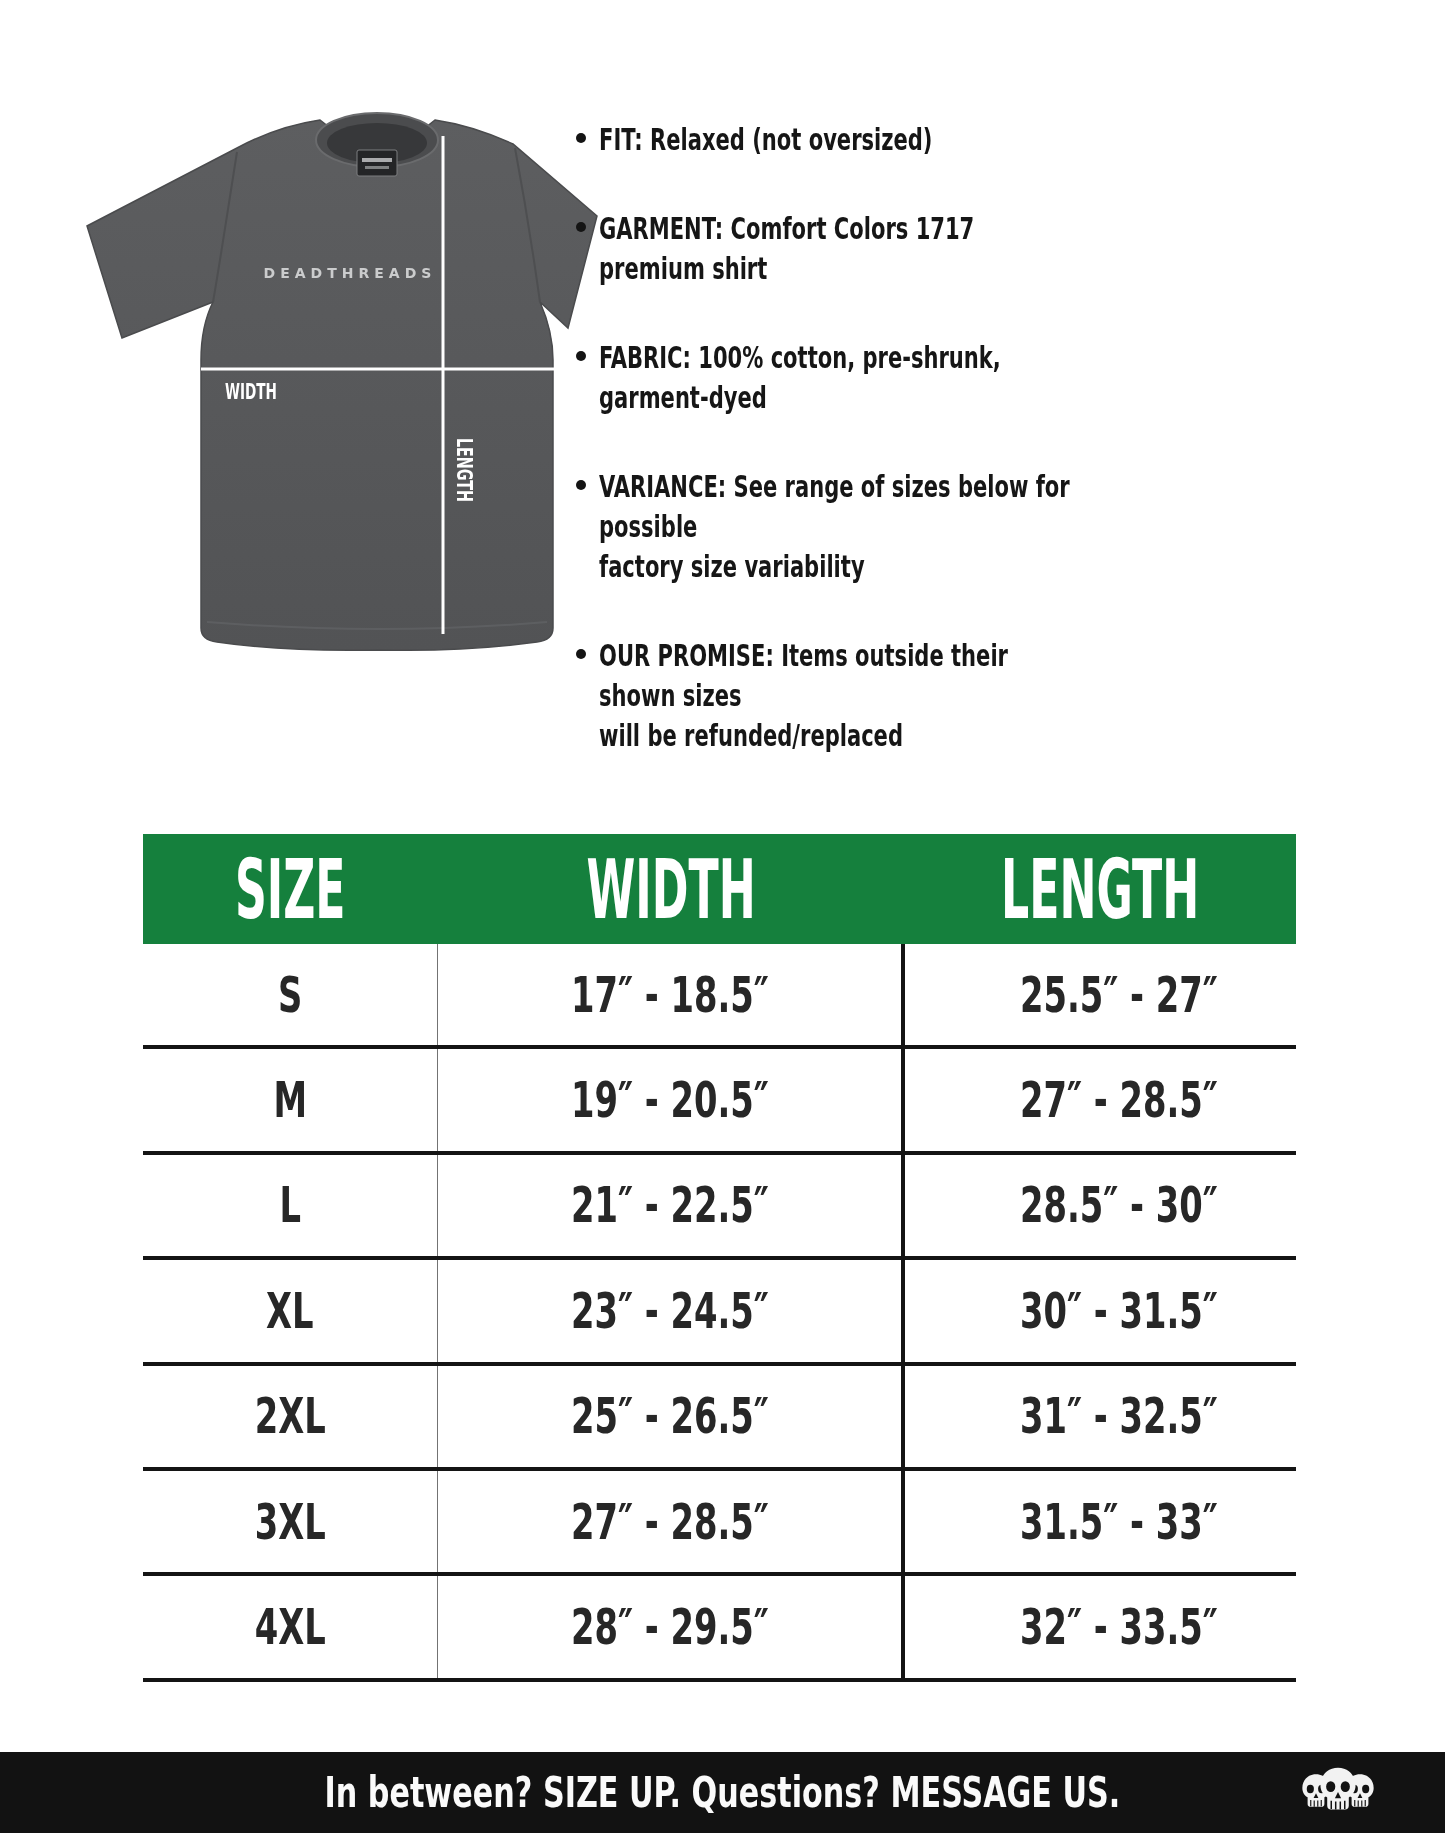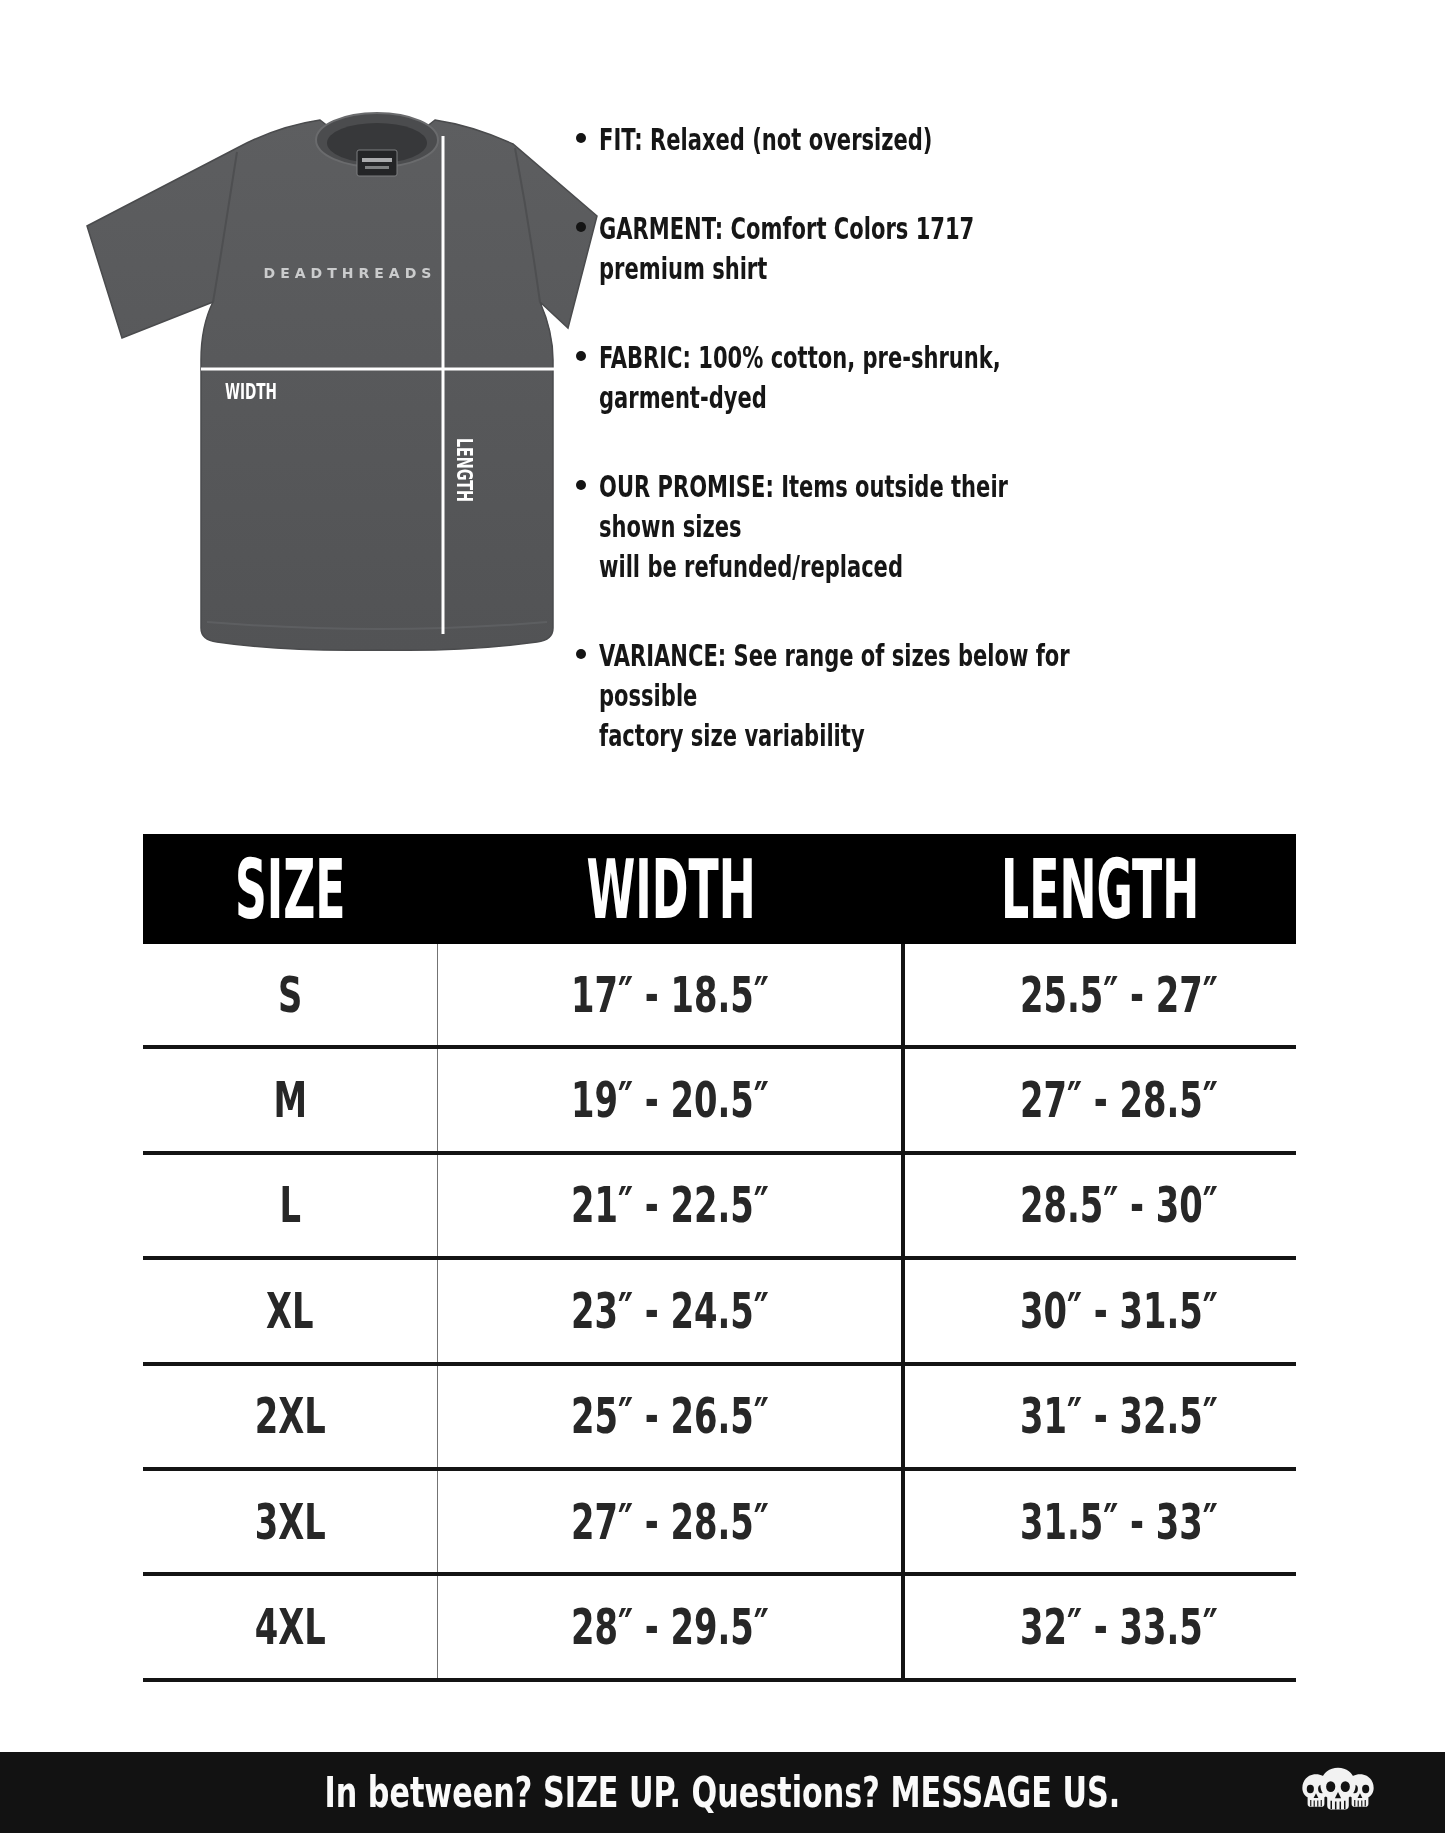--- a/index.html
+++ b/index.html
@@ -12,21 +12,21 @@
 
   
   .bullets{position:absolute;left:575px;top:120px;width:640px;}
   .bullet{position:relative;padding-left:24px;margin-bottom:49px;}
   .bullet .dot{position:absolute;left:1px;top:13px;width:10px;height:10px;border-radius:50%;background:#141414;}
   .bullet .btxt{display:inline-block;white-space:pre-line;font-size:30px;line-height:40px;color:#161616;
                 transform:scaleX(0.78);transform-origin:left center;letter-spacing:0px;}
 
   
   .size-table{position:absolute;left:143px;top:834px;width:1153px;}
-  .st-header{height:110px;background:#000000;display:flex;align-items:center;}
+  .st-header{height:110px;background:#15803d;display:flex;align-items:center;}
   .hcol{display:flex;justify-content:center;align-items:center;height:100%;}
   .hcol span{display:inline-block;font-size:82px;color:#ffffff;transform:scaleX(0.60);white-space:nowrap;}
   .col1{width:294px;} .col2{width:468px;} .col3{flex:1;}
   .st-body{}
   .trow{display:flex;height:105.4px;border-bottom:4px solid #141414;box-sizing:border-box;}
   .tcell{display:flex;justify-content:center;align-items:center;box-sizing:border-box;}
   .c1{width:294px;} 
   .c2{width:468px;border-left:1px solid #737373;border-right:4px solid #141414;}
   .c3{flex:1;padding-left:36px;}
   .tcell span{display:inline-block;font-size:50px;color:#272727;transform:scaleX(0.75);white-space:nowrap;}
@@ -103,27 +103,27 @@
       <span class="dot"></span>
       <span class="btxt">GARMENT: Comfort Colors 1717 premium shirt</span>
     </div>
     <div class="bullet">
       <span class="dot"></span>
       <span class="btxt">FABRIC: 100% cotton, pre-shrunk,
 garment-dyed</span>
     </div>
     <div class="bullet">
       <span class="dot"></span>
+      <span class="btxt">VARIANCE: See range of sizes below for possible
+factory size variability</span>
+    </div>
+    <div class="bullet">
+      <span class="dot"></span>
       <span class="btxt">OUR PROMISE: Items outside their shown sizes
 will be refunded/replaced</span>
-    </div>
-    <div class="bullet">
-      <span class="dot"></span>
-      <span class="btxt">VARIANCE: See range of sizes below for possible
-factory size variability</span>
     </div>
   </div>
 
   <div class="size-table cond">
     <div class="st-header">
       <div class="hcol col1">
           <span>SIZE</span>
         </div>
       <div class="hcol col2">
           <span>WIDTH</span>

